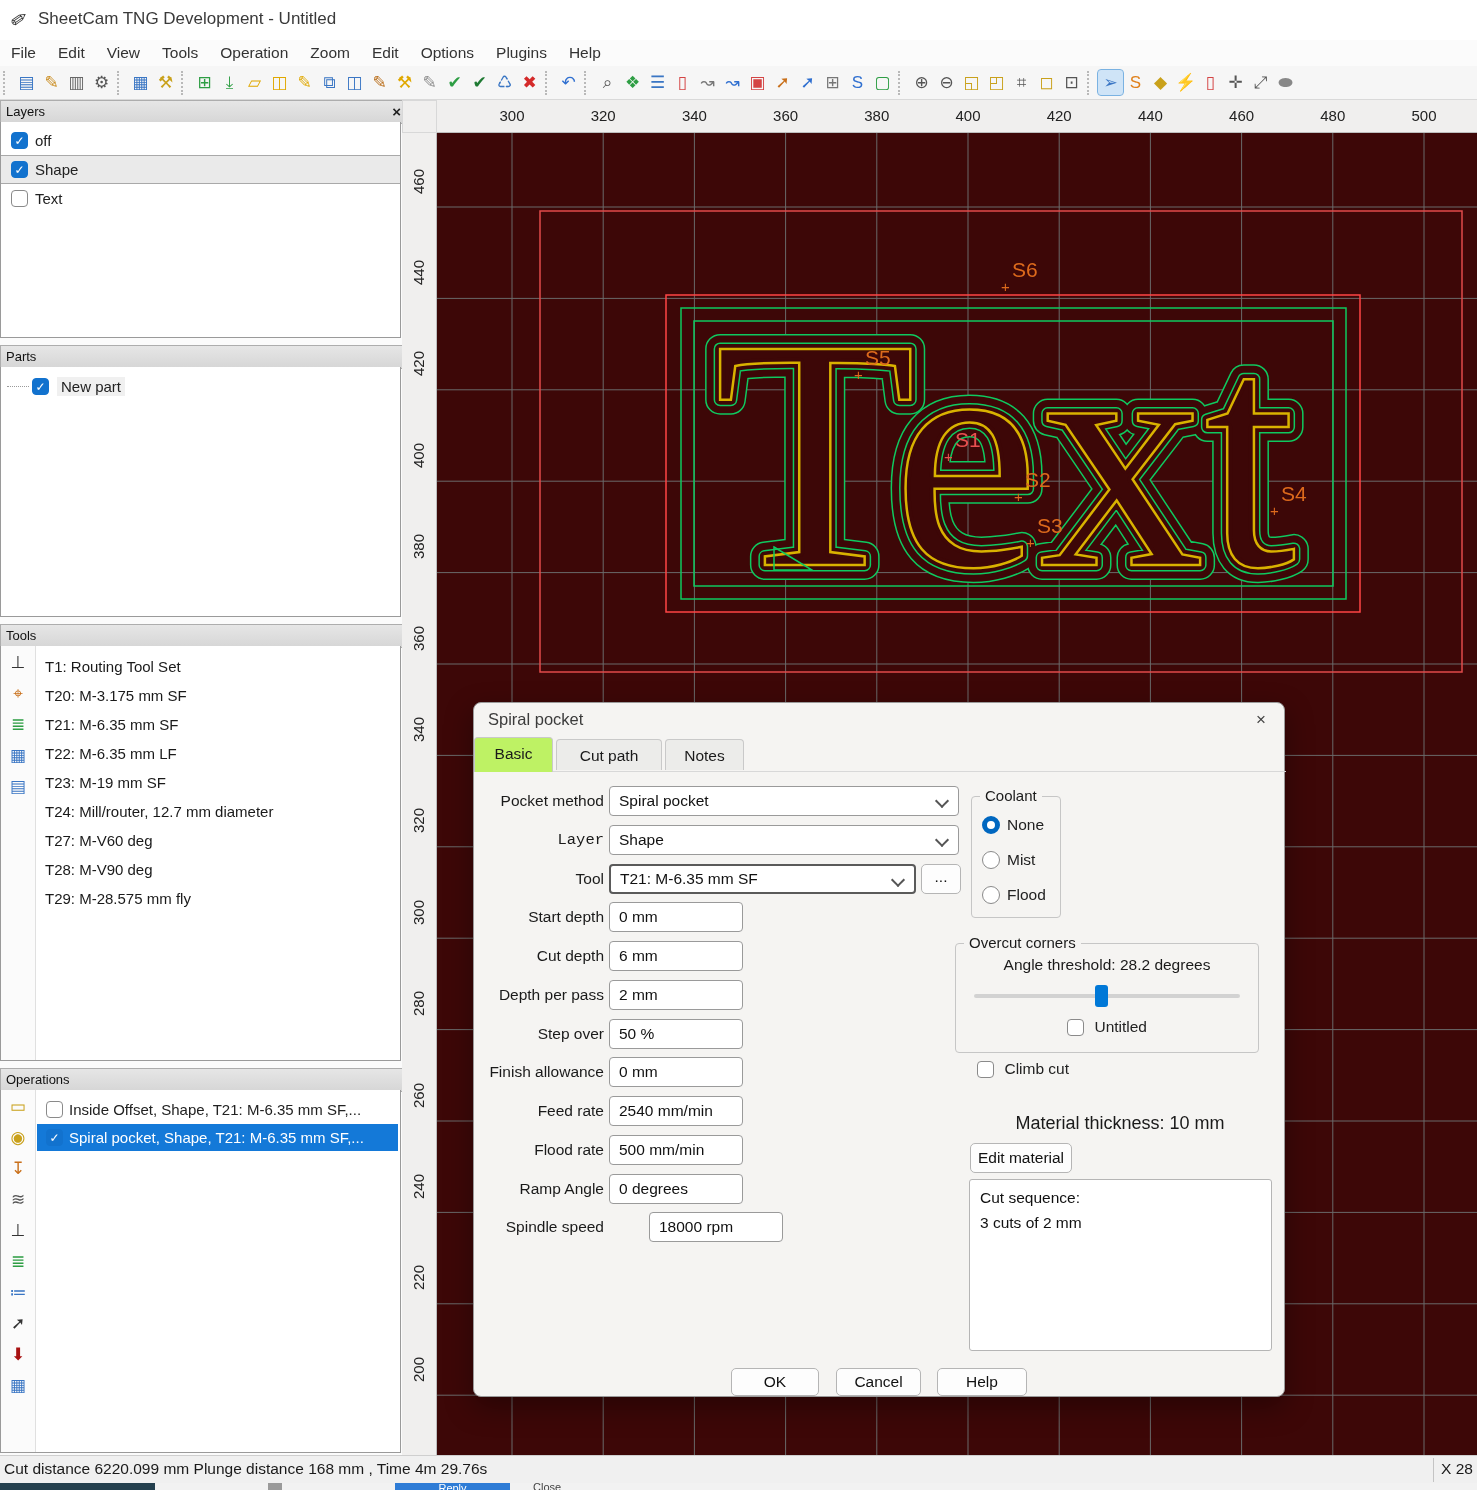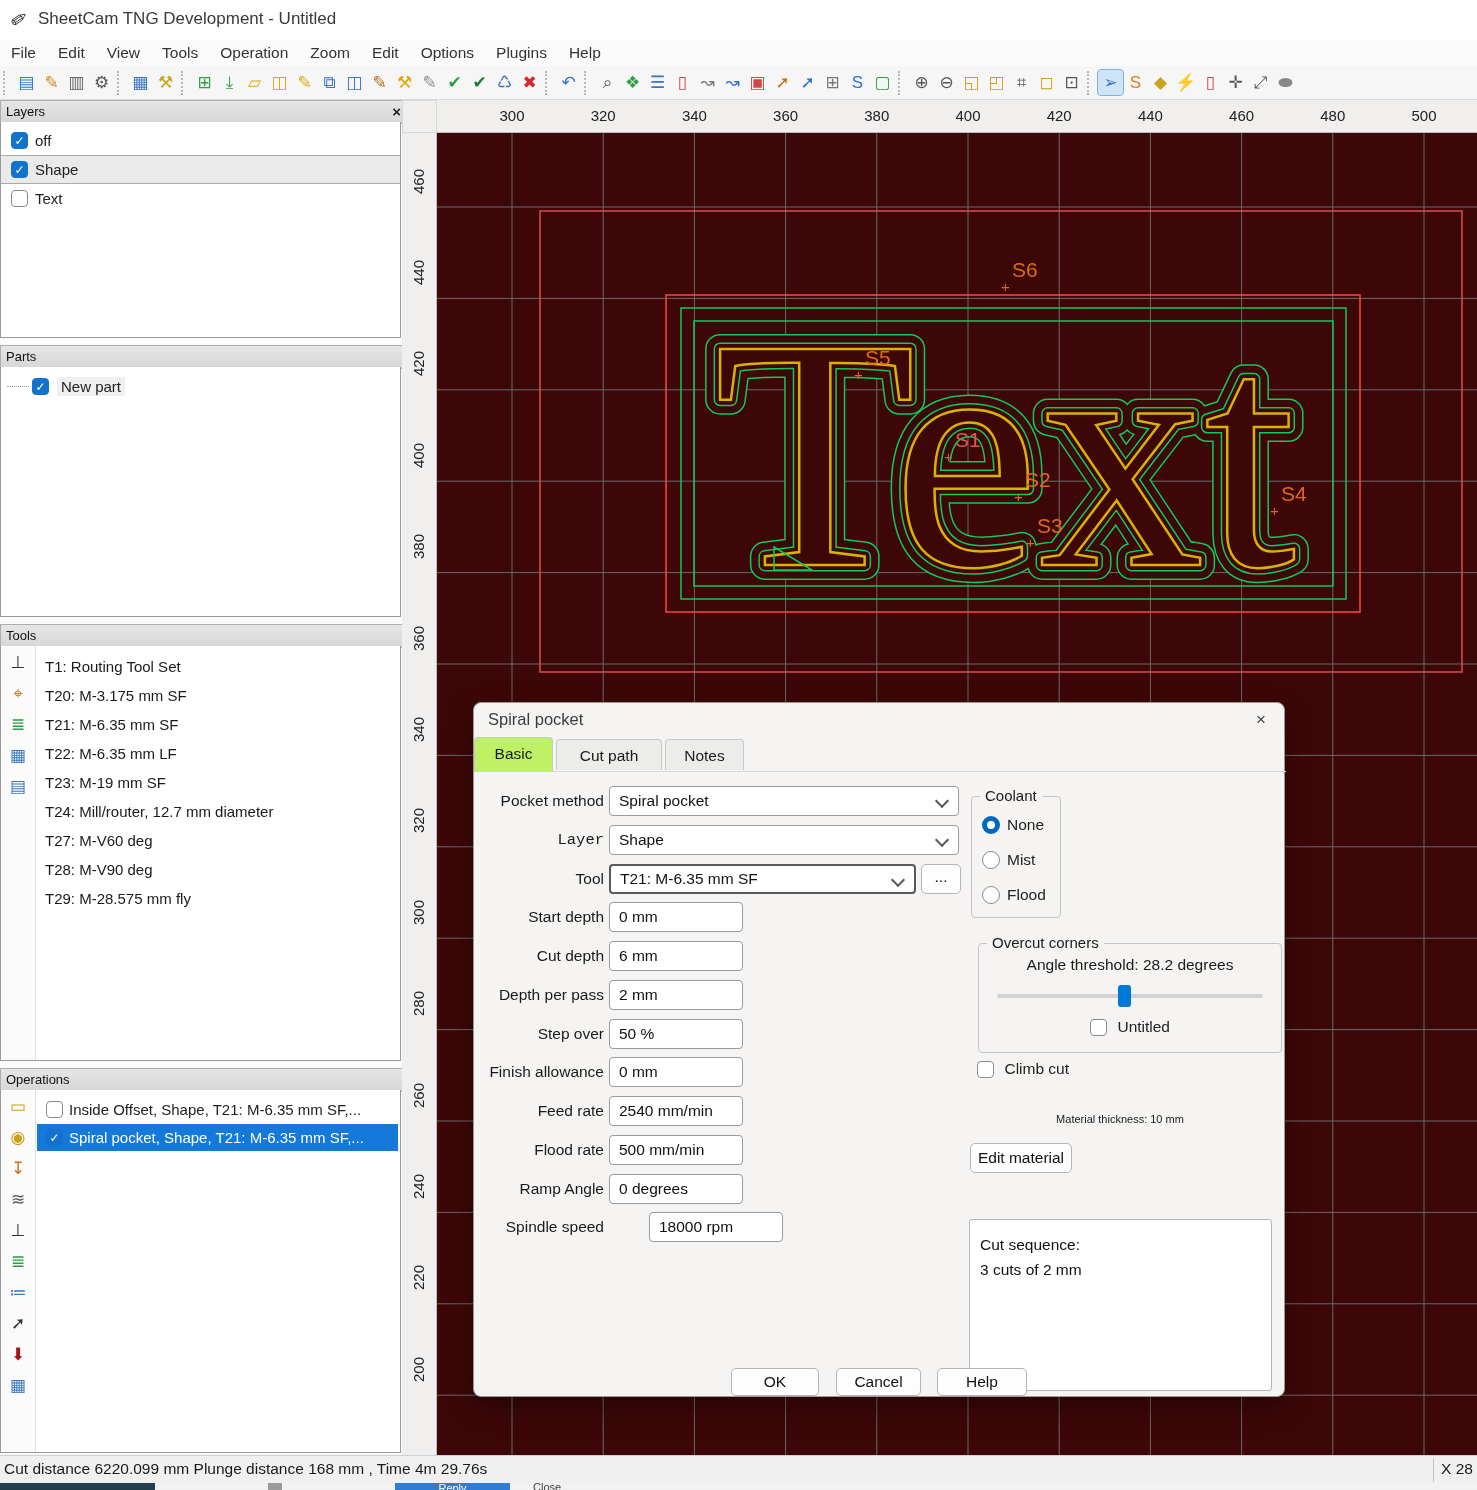--- a/index.html
+++ b/index.html
@@ -386,42 +386,42 @@
 
   <div class="groupbox" style="left:497px;top:93px;width:88px;height:120px;">
     <span class="legend">Coolant</span>
     <div id="coolant-opts">
         <div style="position: absolute; left: 10px; top: 18px; white-space: nowrap;"><span class="radio on"></span><span style="font-size: 15.5px; margin-left: 7px; vertical-align: middle;">None</span></div>
         <div style="position: absolute; left: 10px; top: 53px; white-space: nowrap;"><span class="radio offr"></span><span style="font-size: 15.5px; margin-left: 7px; vertical-align: middle;">Mist</span></div>
         <div style="position: absolute; left: 10px; top: 88px; white-space: nowrap;"><span class="radio offr"></span><span style="font-size: 15.5px; margin-left: 7px; vertical-align: middle;">Flood</span></div>
       </div>
   </div>
 
-  <div class="groupbox" style="left:504px;top:240px;width:302px;height:108px;">
+  <div class="groupbox" style="left:481px;top:240px;width:302px;height:108px;">
     <span class="legend">Overcut corners</span>
     <div class="abs" style="left:0;top:12px;width:302px;text-align:center;font-size:15.5px;color:#1a1a1a;">Angle threshold: 28.2 degrees</div>
     <div class="abs" style="left:18px;top:50px;width:266px;height:4px;background:#d2d2d2;border-radius:2px;"></div>
     <div class="abs" style="left:139px;top:41px;width:13px;height:22px;background:#0078d7;border-radius:3px;"></div>
     <div class="abs" style="left:0;top:74px;width:302px;text-align:center;">
       <span class="cb off">✓</span>
       <span style="font-size:15.5px;margin-left:6px;">Untitled</span>
     </div>
   </div>
 
   <div class="abs" style="left:503px;top:357px;">
     <span class="cb off">✓</span>
     <span style="font-size:15.5px;margin-left:6px;">Climb cut</span>
   </div>
 
-  <div class="abs" style="left:495px;top:410px;width:302px;text-align:center;font-size:11px;color:#1a1a1a;">Material thickness: 10 mm</div>
+  <div class="abs" style="left:495px;top:410px;width:302px;text-align:center;font-size:18px;color:#1a1a1a;">Material thickness: 10 mm</div>
 
   <div class="dbtn" style="left:496px;top:440px;width:102px;height:30px;line-height:28px;">Edit material</div>
 
   <div class="abs" style="left:495px;top:476px;width:303px;height:172px;background:#fff;border:1px solid #b5b5b5;
-       border-radius:3px;box-sizing:border-box;padding:12px 10px;font-size:15.5px;line-height:25px;color:#111;margin-top:40px;">
+       border-radius:3px;box-sizing:border-box;padding:5px 10px;font-size:15.5px;line-height:25px;color:#111;">
     <div>Cut sequence:</div>
     <div>3 cuts of 2 mm</div>
   </div>
 
   <div class="dbtn" style="left:257px;top:665px;width:88px;height:28px;line-height:26px;">OK</div>
   <div class="dbtn" style="left:362px;top:665px;width:85px;height:28px;line-height:26px;">Cancel</div>
   <div class="dbtn" style="left:463px;top:665px;width:90px;height:28px;line-height:26px;">Help</div>
 </div>
 
 <div class="abs" id="statusbar">

